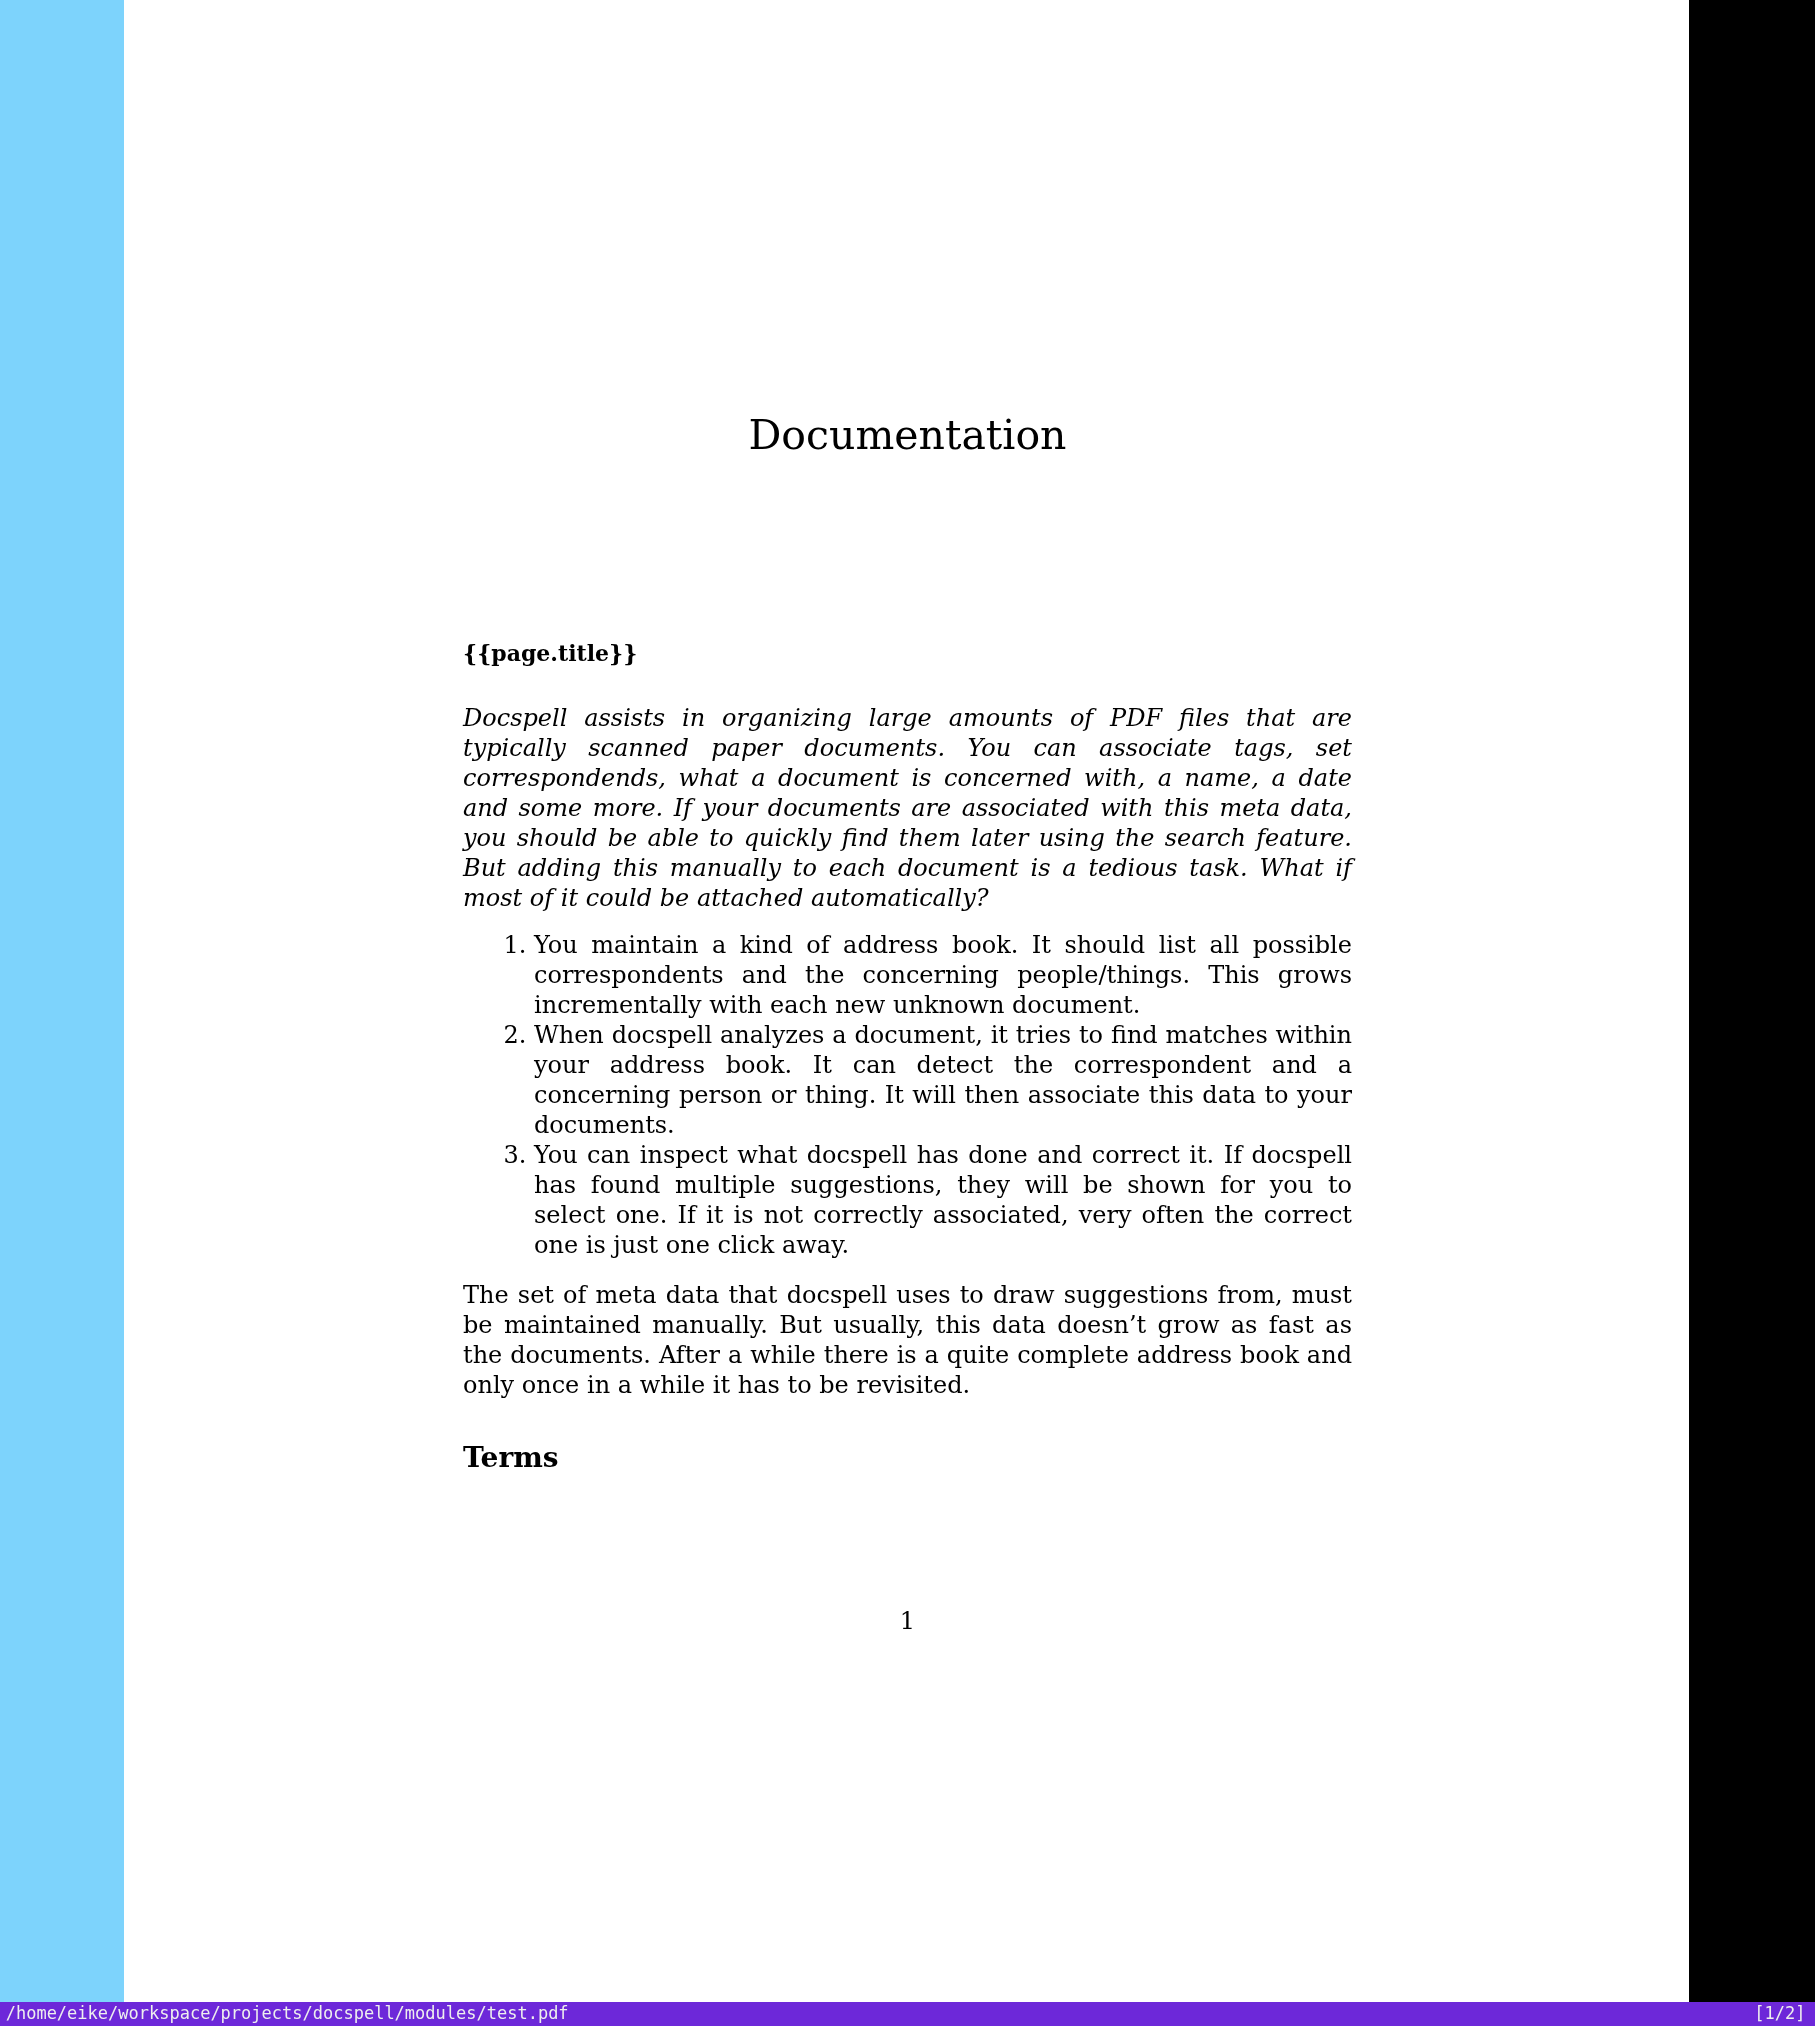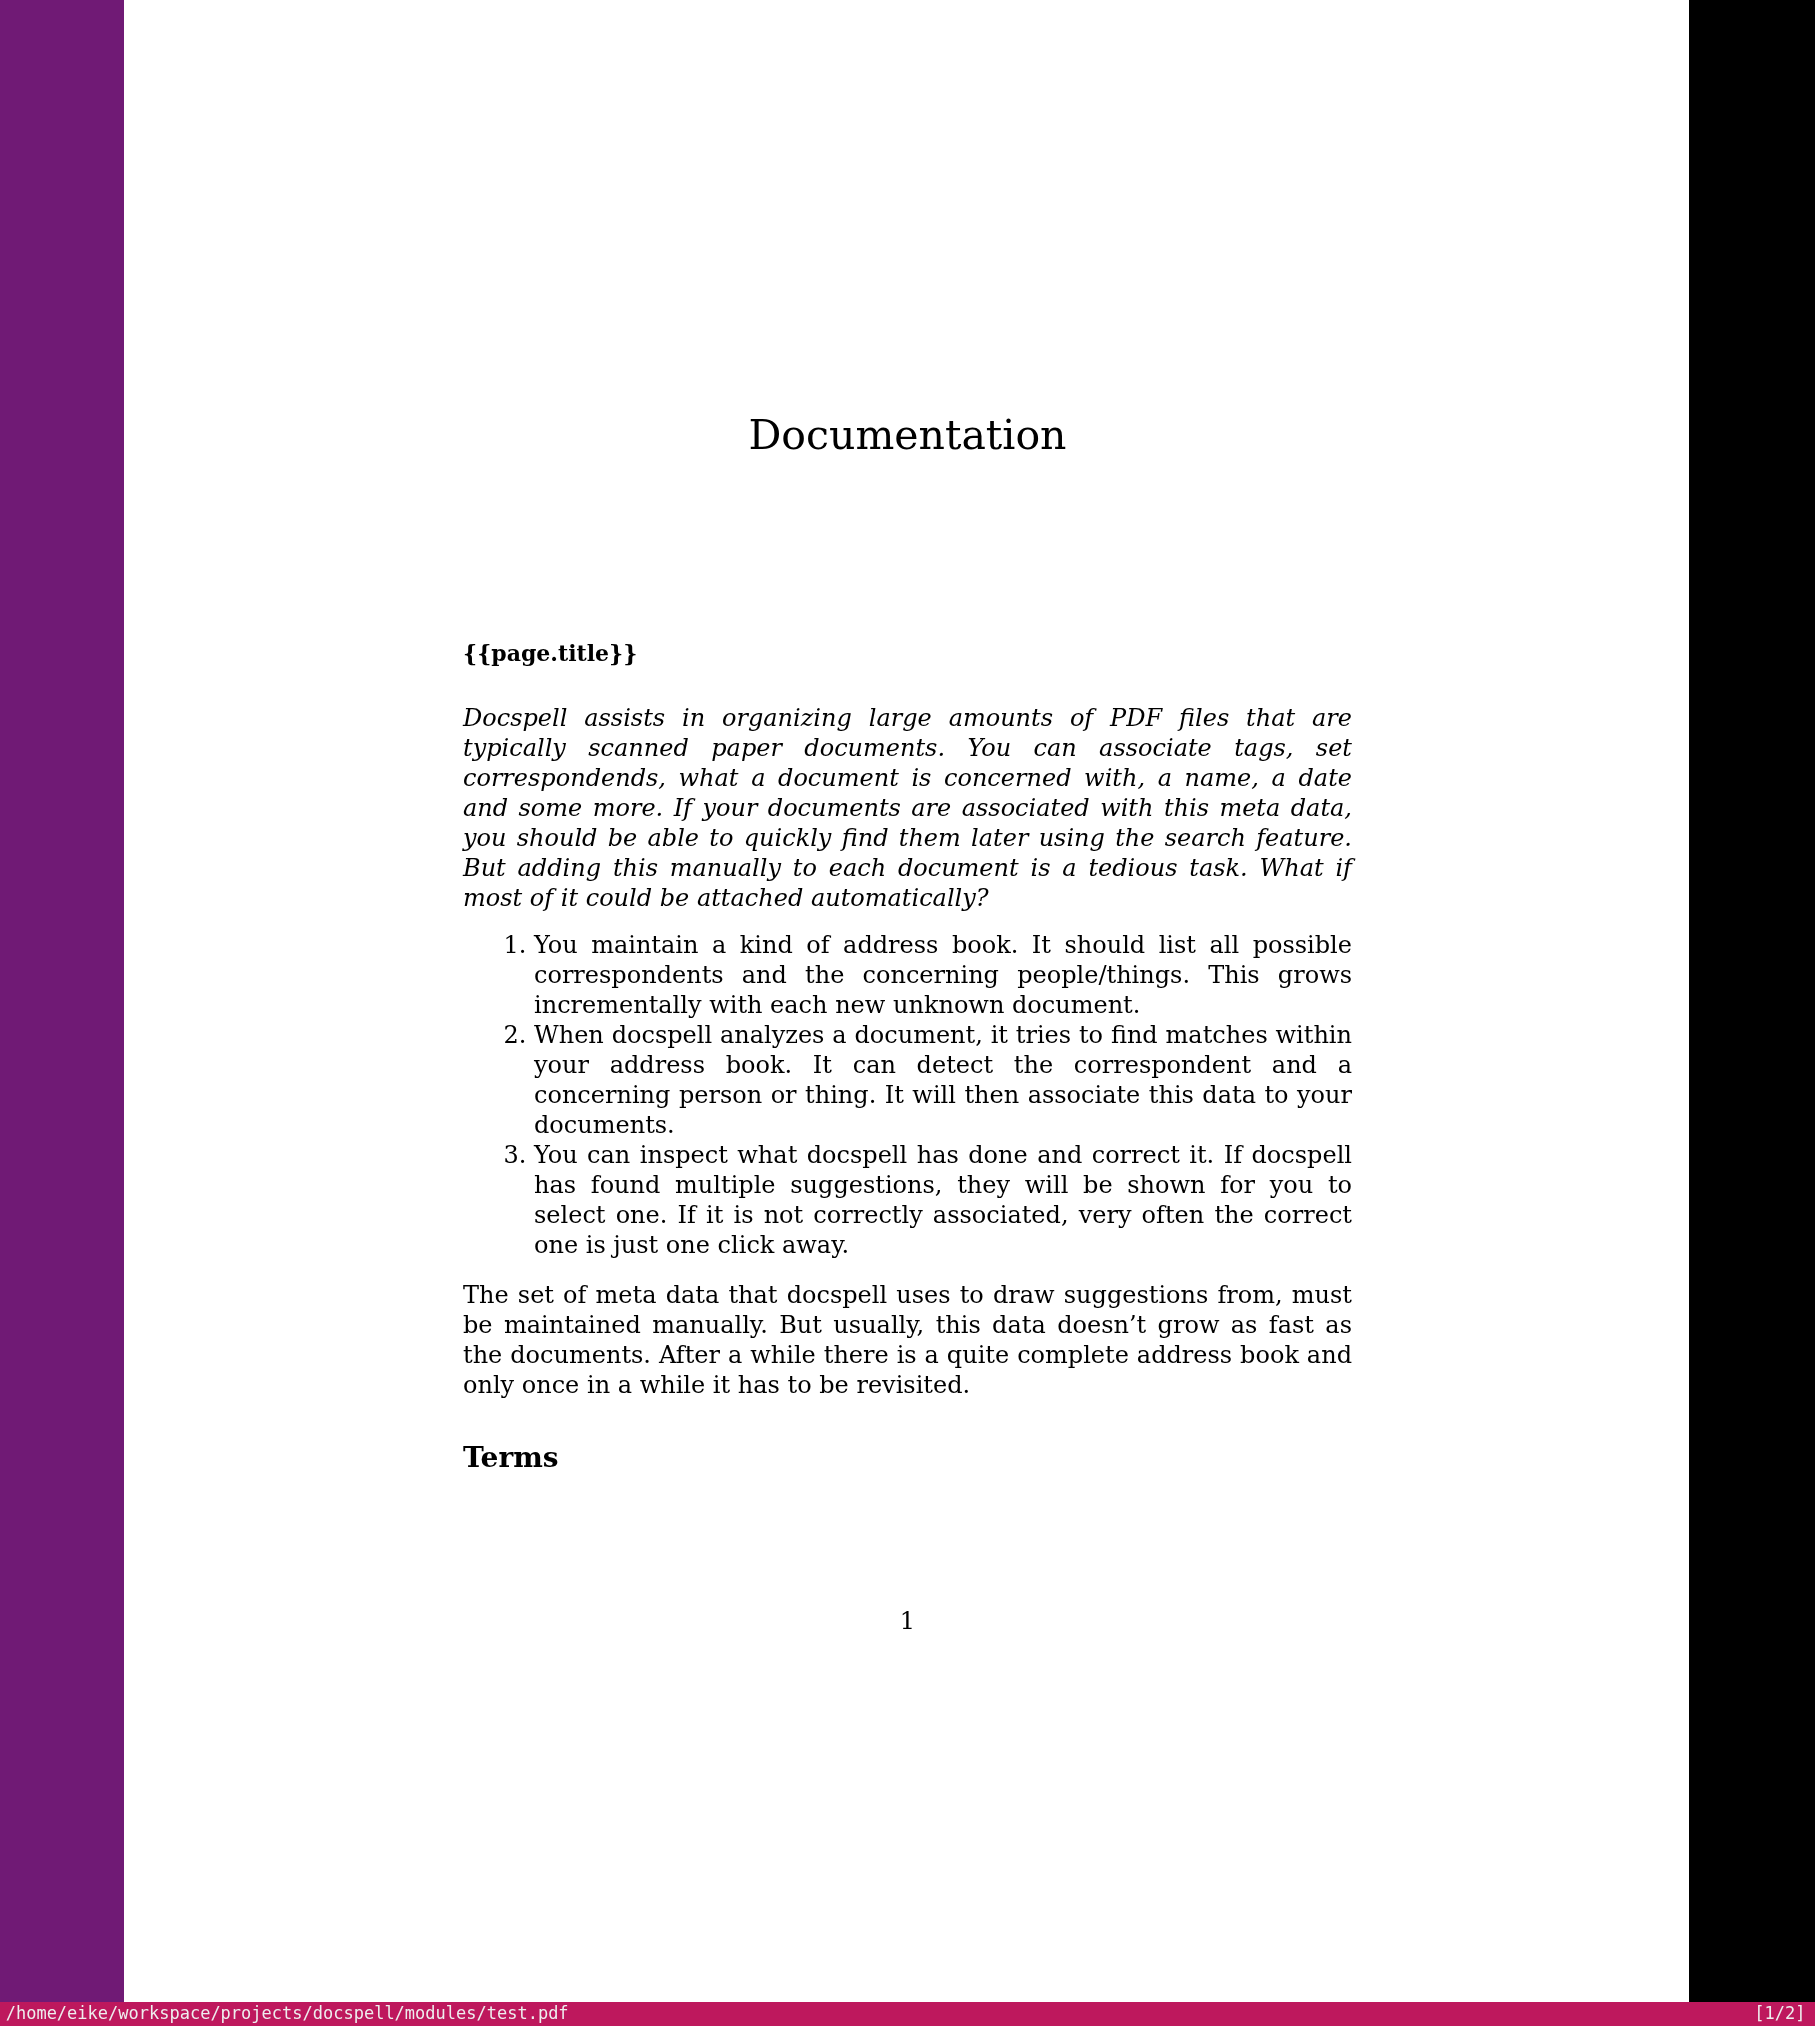--- a/index.html
+++ b/index.html
@@ -14,21 +14,21 @@
     overflow: hidden;
     font-family: "DejaVu Serif", serif;
   }
 
   
   .viewport {
     position: absolute;
     left: 0; top: 0;
     width: 1462px;
     height: 2002px;
-    background: #701a75;
+    background: #7dd3fc;
   }
 
   
   .pdf-page {
     position: absolute;
     left: 124px;
     top: 0;
     width: 1565px;
     height: 2002px;
     background: #ffffff;
@@ -102,21 +102,21 @@
     text-align: center;
   }
 
   
   .statusbar {
     position: absolute;
     left: 0;
     bottom: 0;
     width: 1815px;
     height: 24px;
-    background: #be185d;
+    background: #6d28d9;
     color: #eeeeee;
     font-family: "DejaVu Sans Mono", monospace;
     font-size: 17px;
     display: flex;
     justify-content: space-between;
     align-items: center;
     box-sizing: border-box;
     padding: 0 9.5px 1.9px 5.7px;
     white-space: nowrap;
   }

